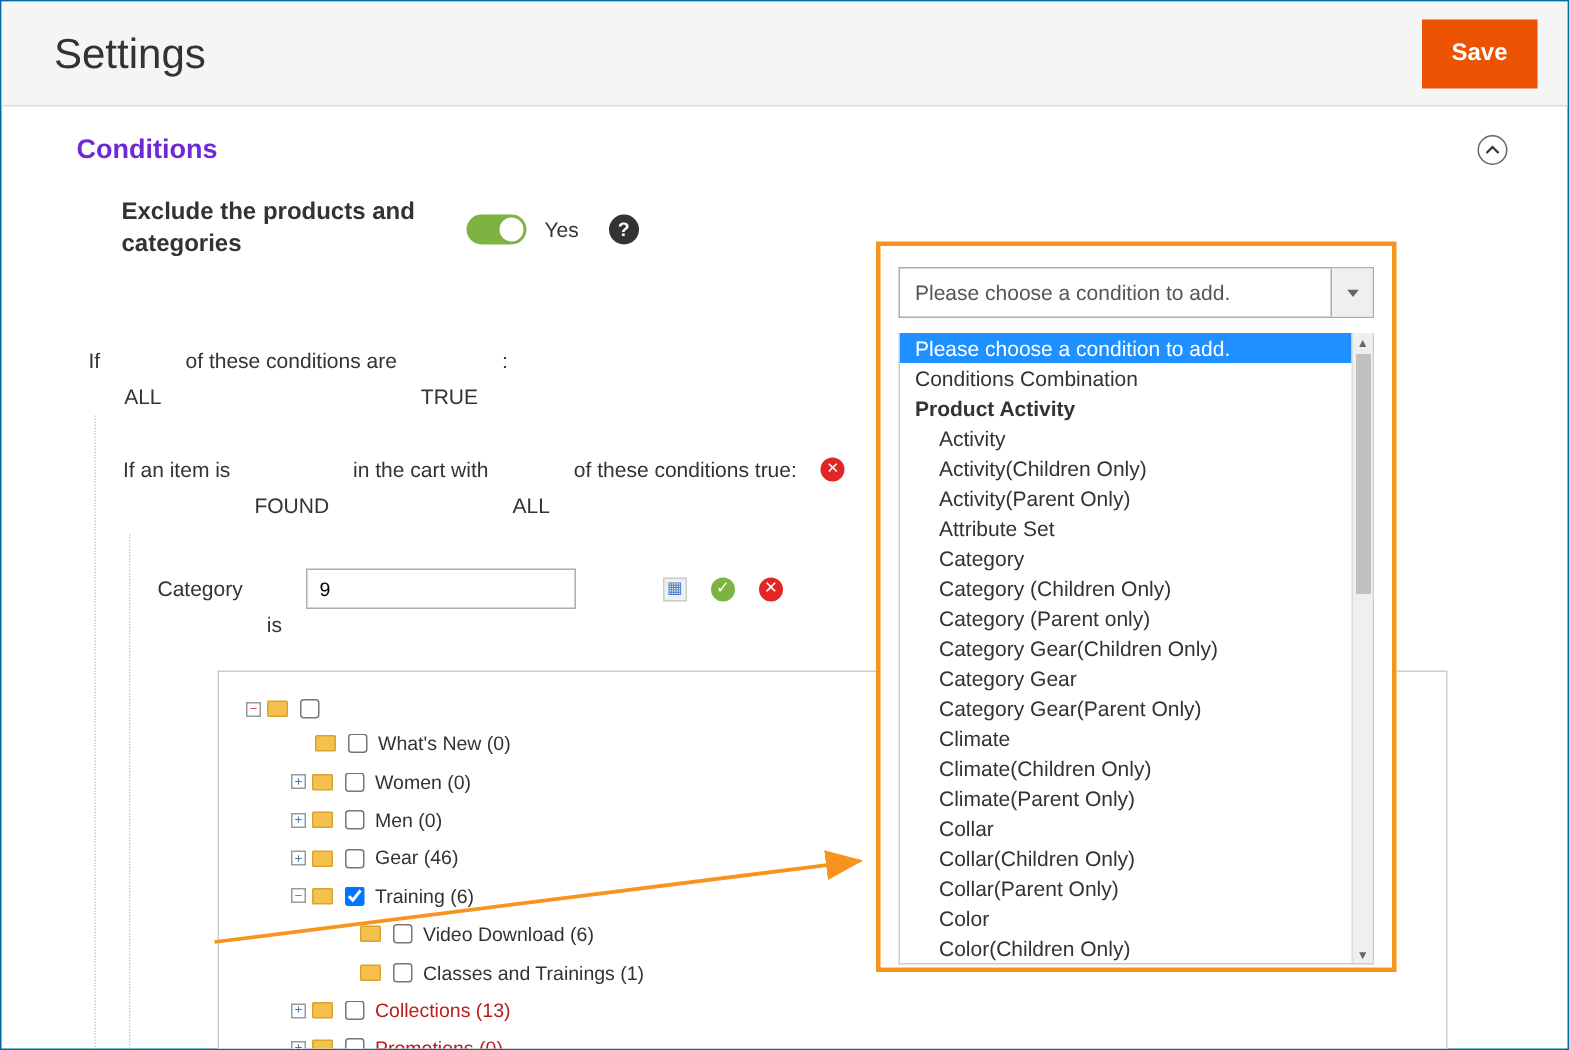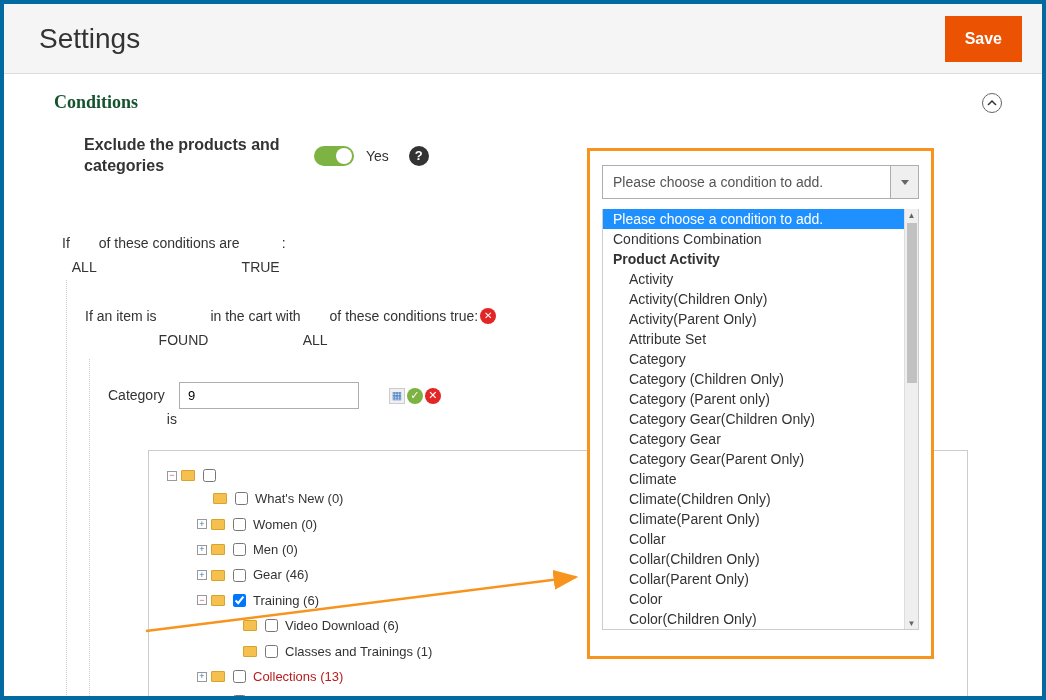--- a/index.html
+++ b/index.html
@@ -7,21 +7,21 @@
     margin: 0;
     padding: 0;
     font-family: -apple-system, BlinkMacSystemFont, 'Segoe UI', Helvetica, Arial, sans-serif;
     background: #fff;
     font-size: 14px;
     color: #333;
   }
   .outer-frame {
     width: 1046px;
     height: 700px;
-    border: 4px solid #0369a1;
+    border: 1px solid #0369a1;
     position: relative;
     overflow: hidden;
     background: #fff;
   }
   .top-header {
     height: 70px;
     background: #f5f5f5;
     border-bottom: 1px solid #ddd;
     display: flex;
     align-items: center;
@@ -44,22 +44,21 @@
   }
   .section-header {
     display: flex;
     justify-content: space-between;
     align-items: center;
     padding: 18px 40px 12px 50px;
   }
   .section-title {
     font-size: 18px;
     font-weight: 600;
-    color: #14532d;
-    font-family: Liberation Serif, serif;
+    color: #6d28d9;
   }
   .collapse-icon {
     width: 20px;
     height: 20px;
     border: 1px solid #666;
     border-radius: 50%;
     display: flex;
     align-items: center;
     justify-content: center;
     cursor: pointer;
@@ -121,21 +120,21 @@
   }
   .cond-block b { font-weight: 400; margin-top: 48px; }
   .cond-sub {
     border-left: 1px dotted #ccc;
     margin-left: 4px;
     padding-left: 18px;
   }
   .cond-line {
     display: flex;
     align-items: center;
-    gap: 2px;
+    gap: 16px;
     flex-wrap: wrap;
   }
   .remove-icon {
     width: 16px;
     height: 16px;
     background: #e22626;
     border-radius: 50%;
     display: inline-flex;
     align-items: center;
     justify-content: center;
@@ -229,25 +228,25 @@
   .cursor-hand {
     position: absolute;
     left: 6px;
     top: 14px;
     font-size: 18px;
     pointer-events: none;
   }
   .dropdown-card {
     position: absolute;
     left: 583px;
-    top: 144px;
+    top: 160px;
     width: 347px;
     border: 3px solid #f7941d;
     background: #fff;
-    padding: 14px 12px 26px 12px;
+    padding: 14px 12px 2px 12px;
   }
   .dd-select {
     display: flex;
     border: 1px solid #adadad;
     margin-bottom: 10px;
   }
   .dd-select-text {
     flex: 1;
     padding: 8px 10px;
     font-size: 14px;

